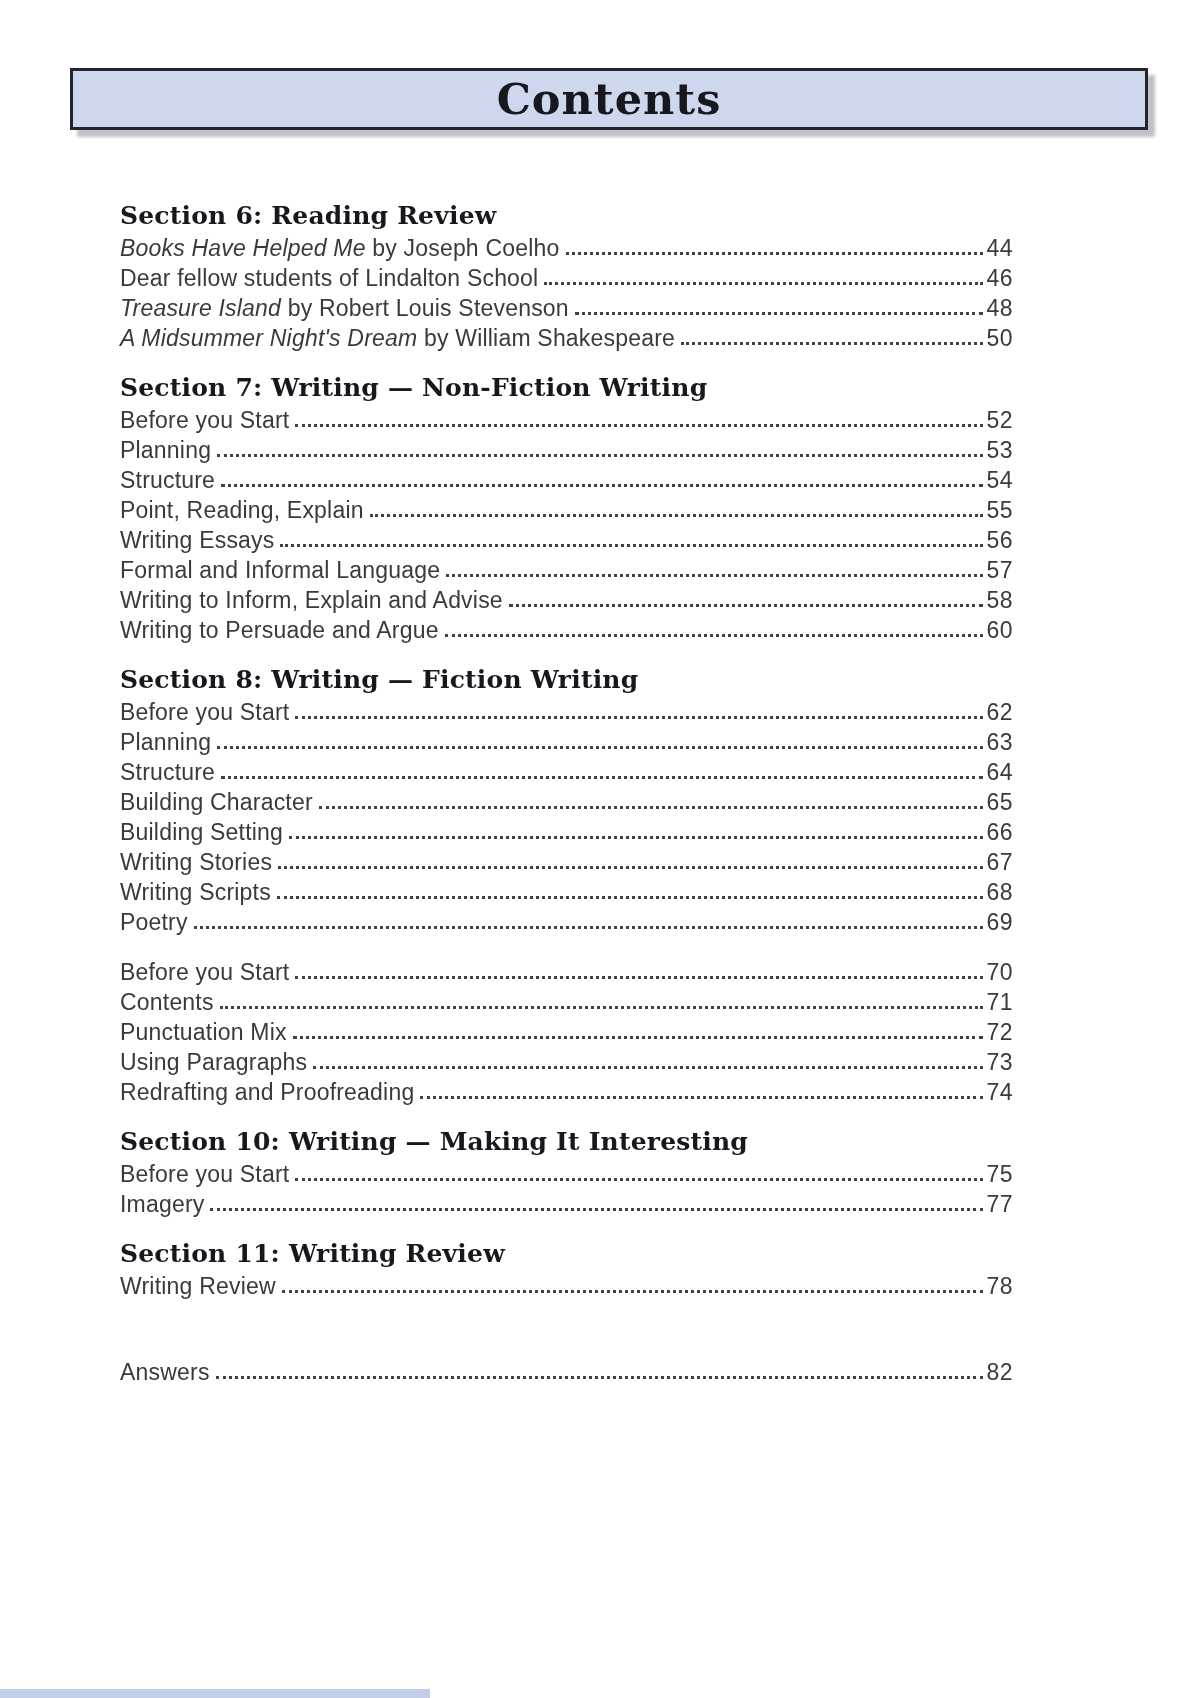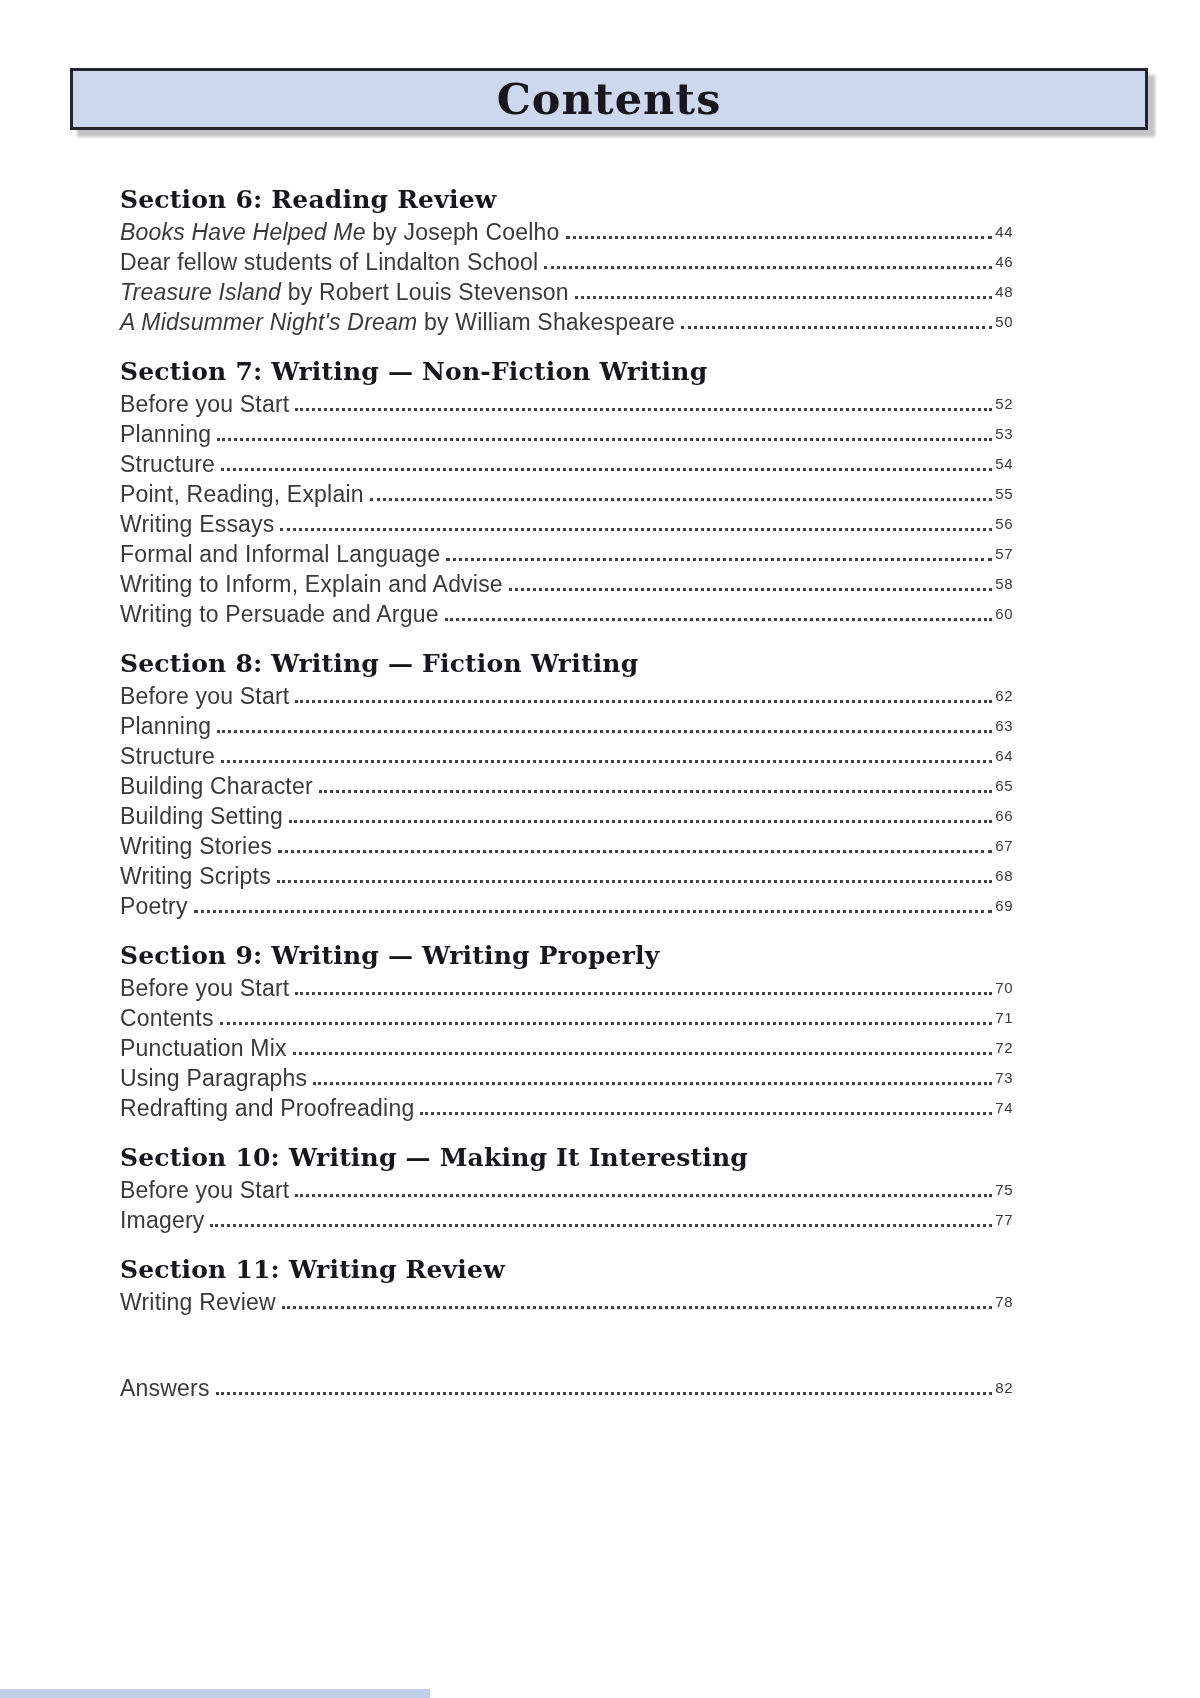--- a/index.html
+++ b/index.html
@@ -26,21 +26,21 @@
   }
   .header-title{
     font-family:"DejaVu Serif", serif;
     font-weight:bold;font-size:43px;color:var(--heading-text);
     letter-spacing:1px;
   }
   .toc{
     position:absolute;left:120px;top:184px;width:893px;
   }
   .section{margin-top:20px;}
-  .section:first-child{margin-top:0;}
+  .section:first-child{margin-top:16px;}
   .section-heading{
     font-family:"DejaVu Serif", serif;
     font-weight:bold;font-size:25px;line-height:32px;
     color:var(--heading-text);
     letter-spacing:0.2px;
     white-space:nowrap;
   }
   .row{
     display:flex;align-items:flex-end;height:30px;
   }
@@ -49,21 +49,21 @@
     white-space:pre;letter-spacing:0.2px;
   }
   .row .title .it{font-style:italic;}
   .leader{
     flex:1 1 auto;
     border-bottom:3px dotted #424242;
     margin:0 3px 7px 6px;
     min-width:20px;
   }
   .pagenum{
-    font-size:15px;line-height:28px;color:var(--text);
+    font-size:23px;line-height:28px;color:var(--text);
     letter-spacing:0.5px;
   }
   .answers-block{margin-top:56px;}
   .bottom-strip{
     position:absolute;left:0;bottom:0;width:430px;height:9px;
     background:var(--strip);
   }
 </style>
 </head>
 <body>
@@ -176,21 +176,20 @@
         <span class="leader"></span>
         <span class="pagenum">68</span>
       </div>
       <div class="row">
         <span class="title"><span>Poetry</span></span>
         <span class="leader"></span>
         <span class="pagenum">69</span>
       </div>
     </div>
     <div class="section">
-      <div class="section-heading">Section 9: Writing — Writing Properly</div>
       <div class="row">
         <span class="title"><span>Before you Start</span></span>
         <span class="leader"></span>
         <span class="pagenum">70</span>
       </div>
       <div class="row">
         <span class="title"><span>Contents</span></span>
         <span class="leader"></span>
         <span class="pagenum">71</span>
       </div>

